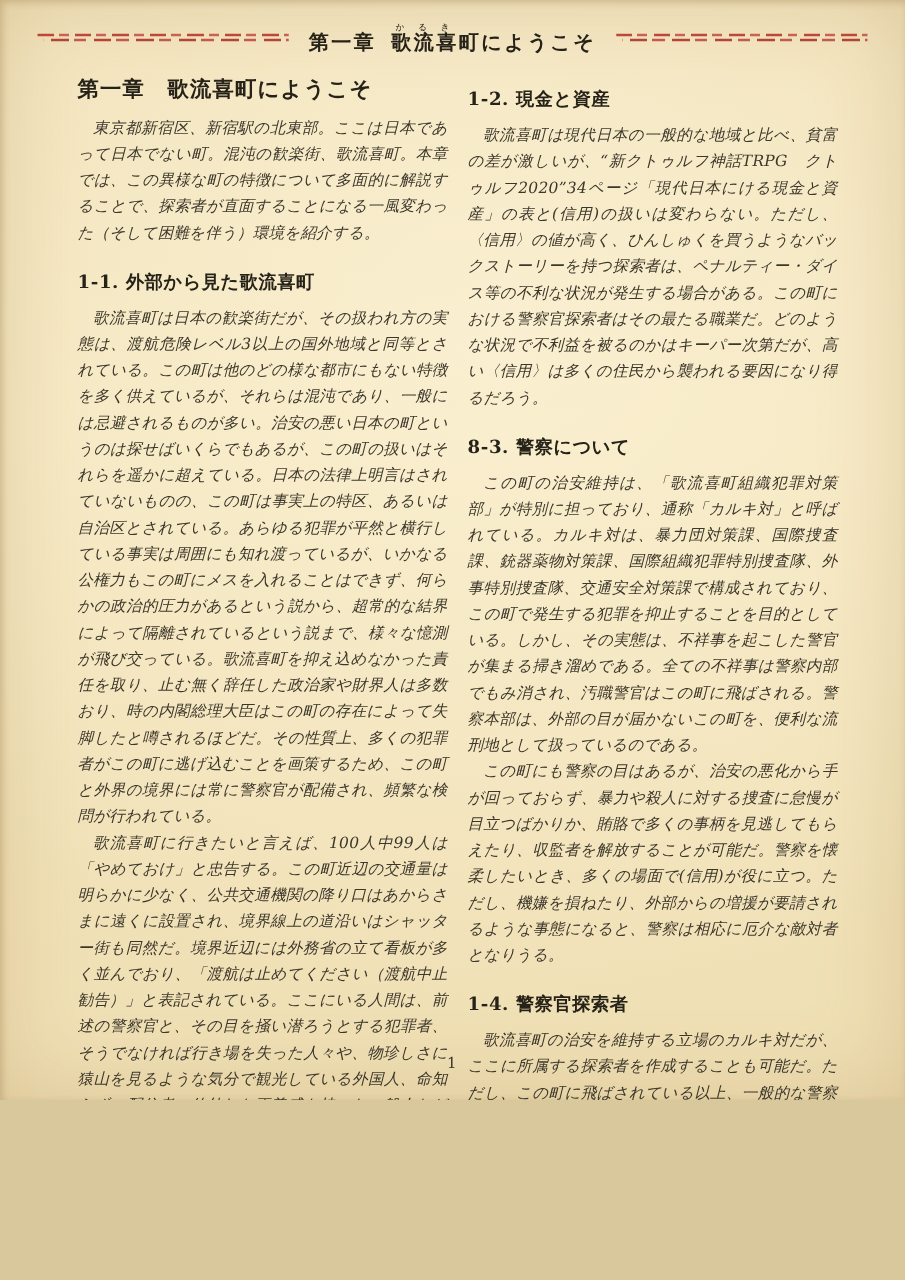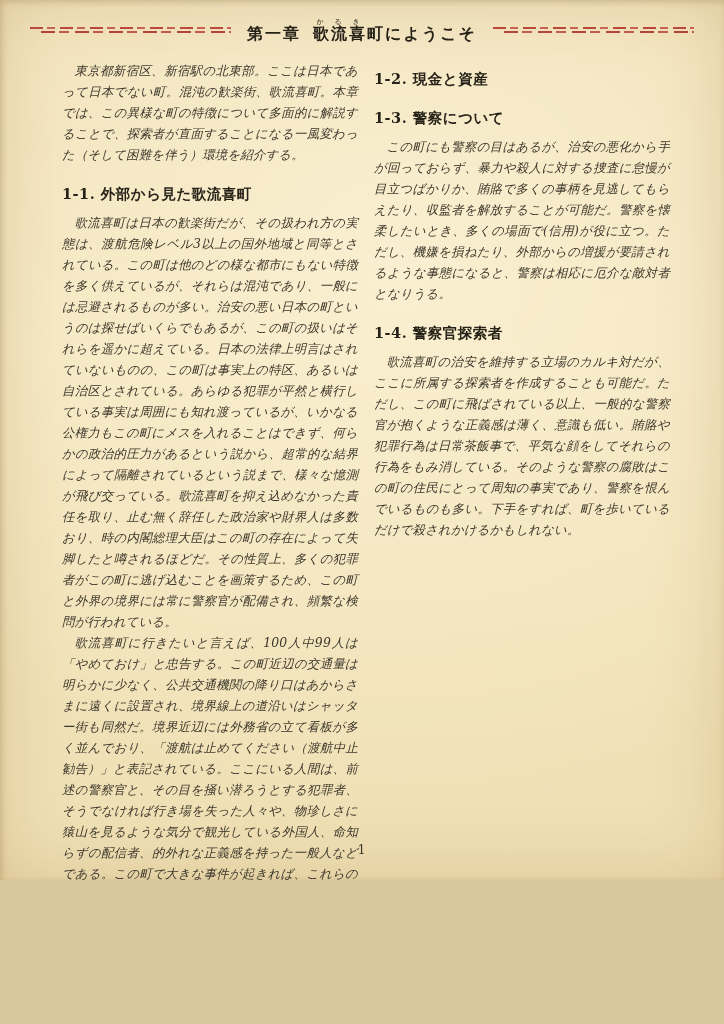--- a/index.html
+++ b/index.html
@@ -72,29 +72,32 @@
 
   <header class="page-header">
     <span class="rule"></span>
     <h1 class="header-title"><span>第一章</span><span class="hsp"></span><ruby><span>歌流喜</span><rt>かるき</rt></ruby><span>町にようこそ</span></h1>
     <span class="rule"></span>
   </header>
 
   <div class="columns">
 
     <div class="col">
+      <h2 class="chapter-title">第一章　歌流喜町にようこそ</h2>
       <p class="tx">東京都新宿区、新宿駅の北東部。ここは日本であって日本でない町。混沌の歓楽街、歌流喜町。本章では、この異様な町の特徴について多面的に解説することで、探索者が直面することになる一風変わった（そして困難を伴う）環境を紹介する。</p>
       <h3 class="sec">1-1. 外部から見た歌流喜町</h3>
       <p class="tx">歌流喜町は日本の歓楽街だが、その扱われ方の実態は、渡航危険レベル3以上の国外地域と同等とされている。この町は他のどの様な都市にもない特徴を多く供えているが、それらは混沌であり、一般には忌避されるものが多い。治安の悪い日本の町というのは探せばいくらでもあるが、この町の扱いはそれらを遥かに超えている。日本の法律上明言はされていないものの、この町は事実上の特区、あるいは自治区とされている。あらゆる犯罪が平然と横行している事実は周囲にも知れ渡っているが、いかなる公権力もこの町にメスを入れることはできず、何らかの政治的圧力があるという説から、超常的な結界によって隔離されているという説まで、様々な憶測が飛び交っている。歌流喜町を抑え込めなかった責任を取り、止む無く辞任した政治家や財界人は多数おり、時の内閣総理大臣はこの町の存在によって失脚したと噂されるほどだ。その性質上、多くの犯罪者がこの町に逃げ込むことを画策するため、この町と外界の境界には常に警察官が配備され、頻繁な検問が行われている。</p>
       <p class="tx">歌流喜町に行きたいと言えば、100人中99人は「やめておけ」と忠告する。この町近辺の交通量は明らかに少なく、公共交通機関の降り口はあからさまに遠くに設置され、境界線上の道沿いはシャッター街も同然だ。境界近辺には外務省の立て看板が多く並んでおり、「渡航は止めてください（渡航中止勧告）」と表記されている。ここにいる人間は、前述の警察官と、その目を掻い潜ろうとする犯罪者、そうでなければ行き場を失った人々や、物珍しさに猿山を見るような気分で観光している外国人、命知らずの配信者、的外れな正義感を持った一般人などである。この町で大きな事件が起きれば、これらの賑わいはより一層増すことになるが、どの報道陣も境界を超えることはない。不意に撃ち落される可能性があることから、報道ヘリには随伴用のアパッチやオスプレイといった軍用航空機が厳戒態勢で動員される。そのような理由から、この町の上空はバミューダ・トライアングルに並ぶ危険空域と認識されており、この上空を通過するものは格安航空会社の国内線か、この町に適応した特異な存在のみである。</p>
     </div>
 
     <div class="col">
       <h3 class="sec">1-2. 現金と資産</h3>
-      <h3 class="sec">1-3. 警察について</h3>
+      <p class="tx">歌流喜町は現代日本の一般的な地域と比べ、貧富の差が激しいが、“新クトゥルフ神話TRPG　クトゥルフ2020”34ページ「現代日本にける現金と資産」の表と(信用)の扱いは変わらない。ただし、〈信用〉の値が高く、ひんしゅくを買うようなバックストーリーを持つ探索者は、ペナルティー・ダイス等の不利な状況が発生する場合がある。この町における警察官探索者はその最たる職業だ。どのような状況で不利益を被るのかはキーパー次第だが、高い〈信用〉は多くの住民から襲われる要因になり得るだろう。</p>
+      <h3 class="sec">8-3. 警察について</h3>
+      <p class="tx">この町の治安維持は、「歌流喜町組織犯罪対策部」が特別に担っており、通称「カルキ対」と呼ばれている。カルキ対は、暴力団対策課、国際捜査課、銃器薬物対策課、国際組織犯罪特別捜査隊、外事特別捜査隊、交通安全対策課で構成されており、この町で発生する犯罪を抑止することを目的としている。しかし、その実態は、不祥事を起こした警官が集まる掃き溜めである。全ての不祥事は警察内部でもみ消され、汚職警官はこの町に飛ばされる。警察本部は、外部の目が届かないこの町を、便利な流刑地として扱っているのである。</p>
       <p class="tx">この町にも警察の目はあるが、治安の悪化から手が回っておらず、暴力や殺人に対する捜査に怠慢が目立つばかりか、賄賂で多くの事柄を見逃してもらえたり、収監者を解放することが可能だ。警察を懐柔したいとき、多くの場面で(信用)が役に立つ。ただし、機嫌を損ねたり、外部からの増援が要請されるような事態になると、警察は相応に厄介な敵対者となりうる。</p>
       <h3 class="sec">1-4. 警察官探索者</h3>
       <p class="tx">歌流喜町の治安を維持する立場のカルキ対だが、ここに所属する探索者を作成することも可能だ。ただし、この町に飛ばされている以上、一般的な警察官が抱くような正義感は薄く、意識も低い。賄賂や犯罪行為は日常茶飯事で、平気な顔をしてそれらの行為をもみ消している。そのような警察の腐敗はこの町の住民にとって周知の事実であり、警察を恨んでいるものも多い。下手をすれば、町を歩いているだけで殺されかけるかもしれない。</p>
 
     </div>
 
   </div>
 
   <footer class="page-footer">
     <span class="page-number">1</span>

